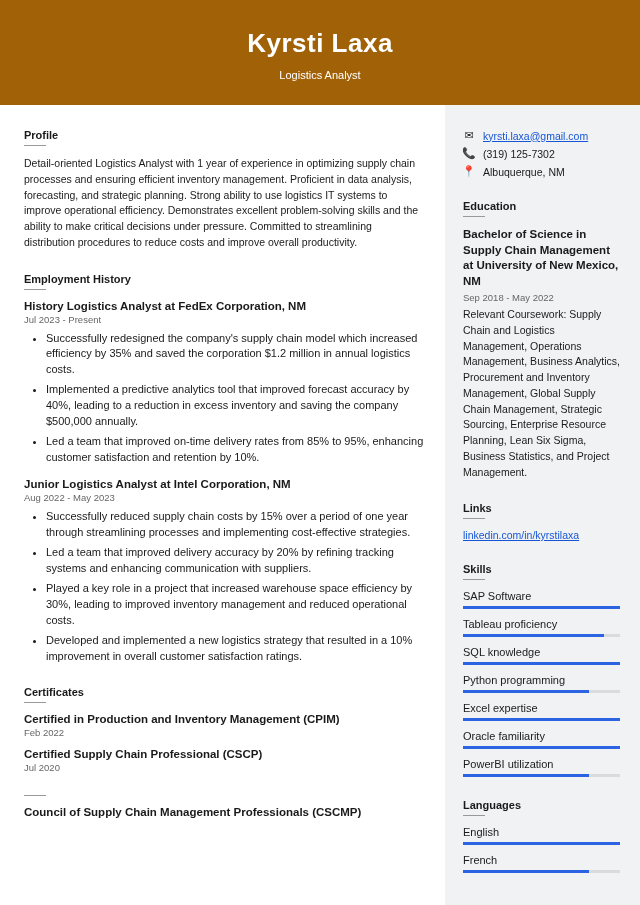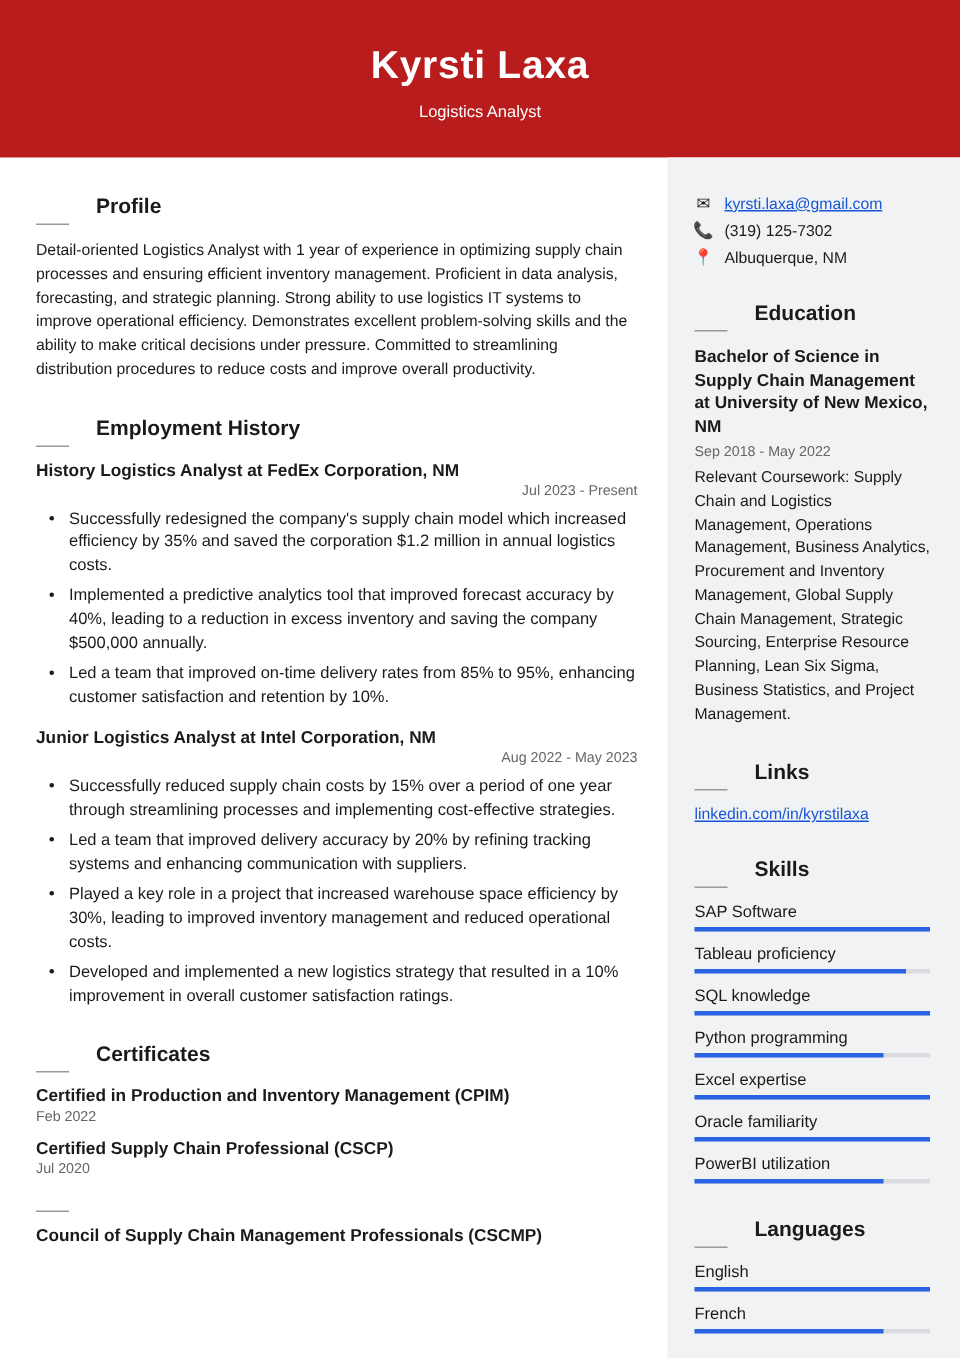--- a/index.html
+++ b/index.html
@@ -4,21 +4,21 @@
 <style>
   * { box-sizing: border-box; margin: 0; padding: 0; }
   body {
     font-family: -apple-system, BlinkMacSystemFont, "Segoe UI", Arial, sans-serif;
     font-size: 11px;
     color: #1a1a1a;
     background: #fff;
     width: 640px;
   }
   .header {
-    background: #b91c1c;
+    background: #a16207;
     color: #fff;
     text-align: center;
     padding: 28px 0 24px;
   }
   .header h1 {
     font-size: 26px;
     font-weight: 700;
     letter-spacing: 0.5px;
     margin-bottom: 10px;
   }
@@ -35,24 +35,23 @@
   }
   .sidebar {
     width: 195px;
     background: #f1f2f3;
     padding: 24px 20px 24px 18px;
   }
   .section {
     margin-bottom: 22px;
   }
   .section h2 {
-    font-size: 14px;
+    font-size: 11px;
     font-weight: 800;
     margin-bottom: 2px;
-    margin-left: 40px;
   }
   .rule {
     width: 22px;
     height: 1px;
     background: #999;
     margin: 4px 0 10px;
   }
   .profile-text {
     font-size: 10.5px;
     line-height: 1.5;
@@ -62,21 +61,20 @@
   }
   .job-title {
     font-size: 11.5px;
     font-weight: 800;
     margin-bottom: 2px;
   }
   .job-date {
     font-size: 9.5px;
     color: #666;
     margin-bottom: 6px;
-    text-align: right;
   }
   ul.bullets {
     list-style: disc;
     padding-left: 22px;
   }
   ul.bullets li {
     font-size: 11px;
     line-height: 1.45;
     margin-bottom: 4px;
   }

